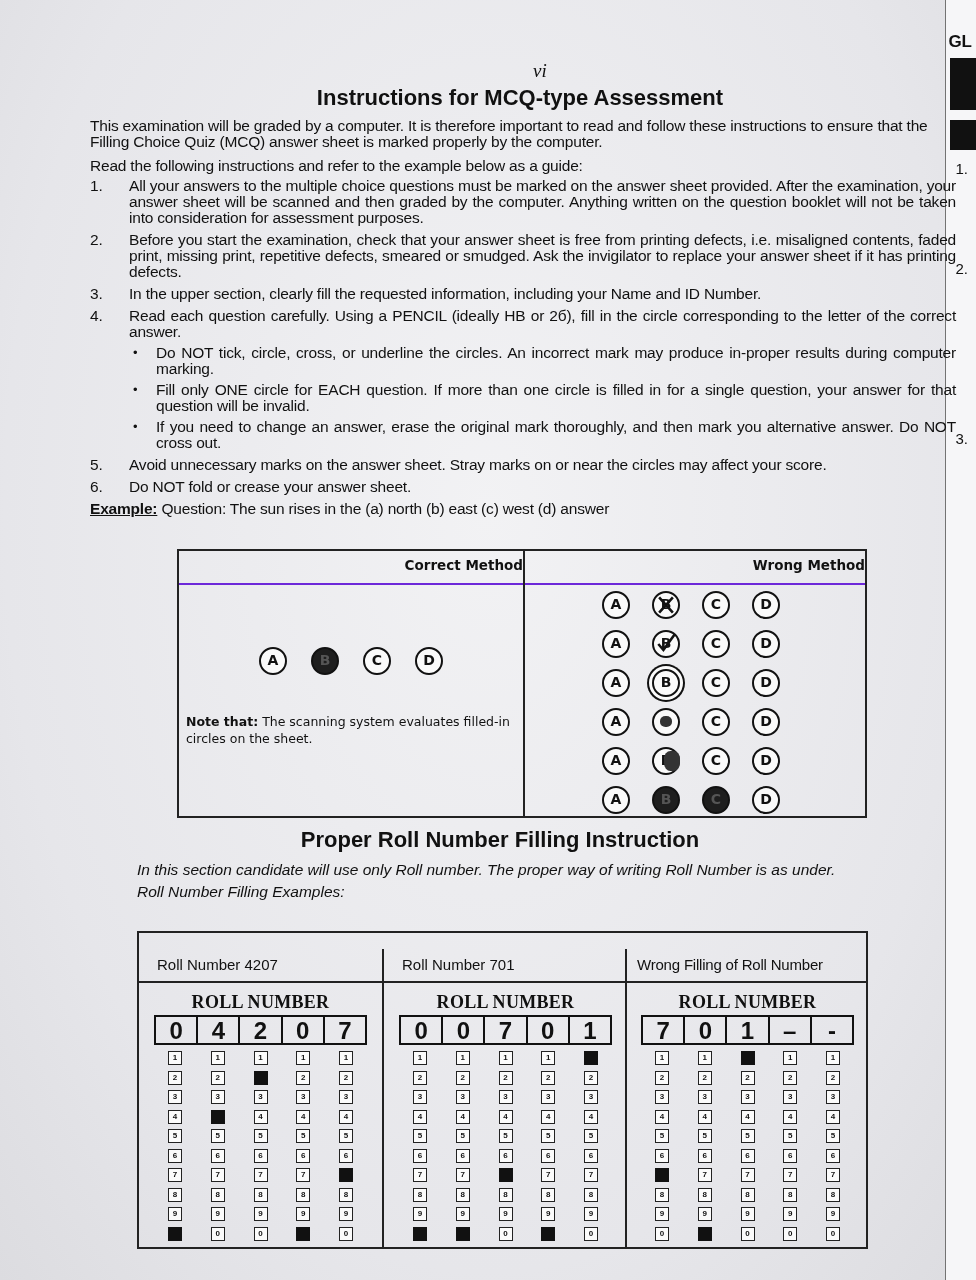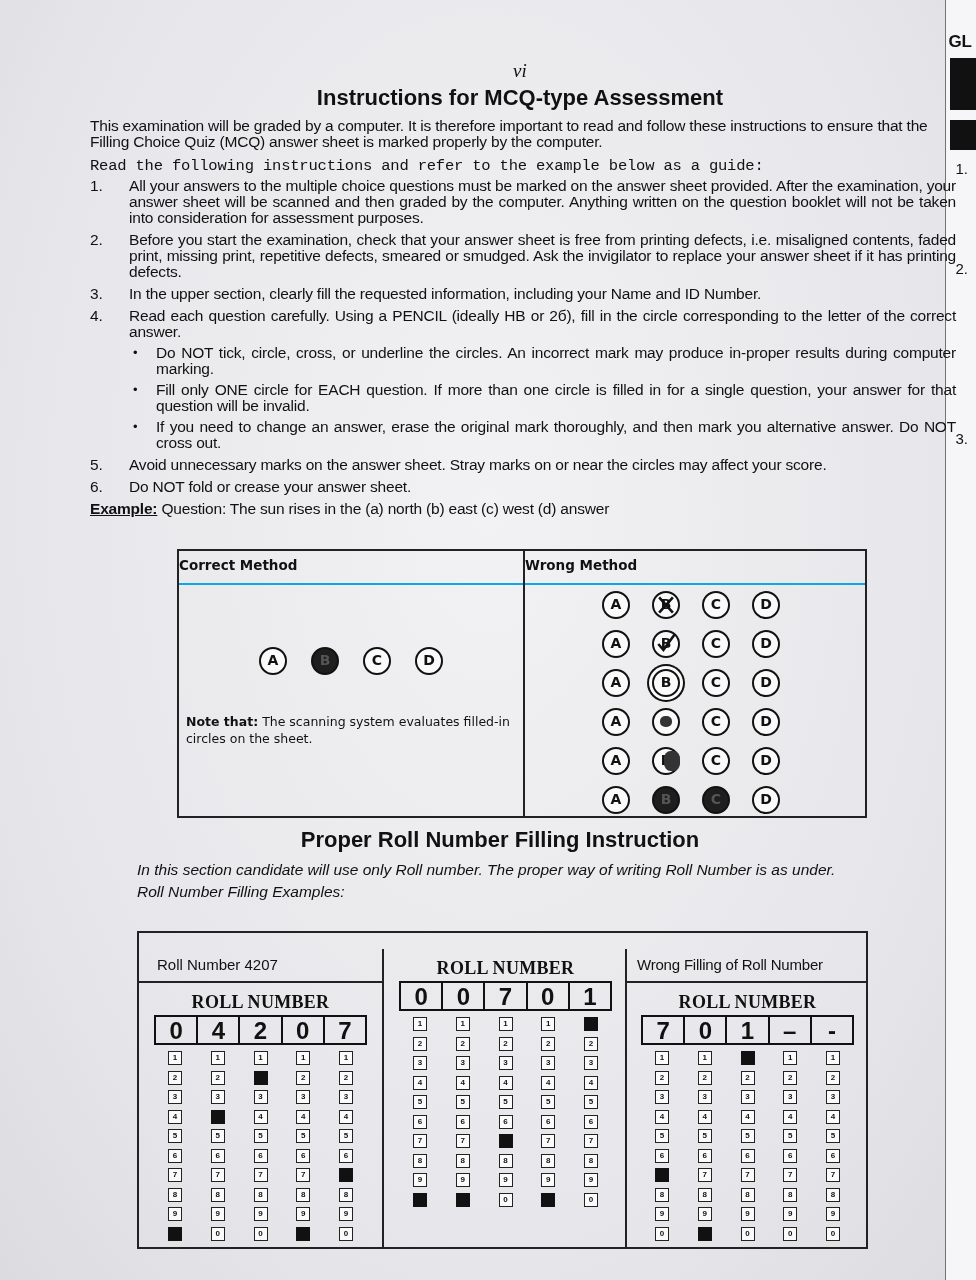--- a/index.html
+++ b/index.html
@@ -7,39 +7,39 @@
     width:976px; height:1280px; overflow:hidden; position:relative;
     background:#e9e9ec;
     font-family:"Liberation Sans", sans-serif; color:#111;
   }
   .page-bg { position:absolute; inset:0; background:radial-gradient(ellipse at 50% 40%, #f2f2f4 0%, #e6e6ea 70%, #dcdce0 100%); }
   .right-edge { position:absolute; right:0; top:0; width:30px; height:1280px; background:#f6f6f8; border-left:1px solid #737373; }
   .gl { position:absolute; right:4px; top:32px; font-weight:bold; font-size:17px; }
   .edge-bar { position:absolute; right:0; width:26px; background:#111; }
   .edge-num { position:absolute; right:8px; font-size:15px; }
 
-  .pagenum { position:absolute; left:513px; top:60px; font-family:"Liberation Serif", serif; font-style:italic; font-size:19px; }
+  .pagenum { position:absolute; left:533px; top:60px; font-family:"Liberation Serif", serif; font-style:italic; font-size:19px; }
   h1 { position:absolute; left:0; width:1040px; top:85px; margin:0; text-align:center; font-size:22px; font-weight:bold; }
   .intro { position:absolute; left:90px; top:118px; width:866px; font-size:15.5px; line-height:16px; letter-spacing:-0.2px; }
   .intro p { margin:0; }
-  .read { margin-top:8px !important;font-family:Liberation Mono, monospace; }
+  .read { margin-top:8px !important; }
   ol { margin:4px 0 0 0; padding:0; list-style:none; }
   li.step { position:relative; padding-left:39px; margin-bottom:6px; text-align:justify; }
   li.step .n { position:absolute; left:0; top:0; }
   ul.sub { list-style:none; padding:0; margin:5px 0 0 0; }
   ul.sub li { position:relative; padding-left:27px; margin-bottom:5px; }
   ul.sub li::before { content:"•"; position:absolute; left:4px; font-size:13px; }
   .example { margin-top:4px !important; }
   .example b { text-decoration:underline; }
 
   .method-table { position:absolute; left:177px; top:549px; width:690px; height:269px; border:2px solid #222; box-sizing:border-box; }
   .mt-col { position:absolute; top:0; bottom:0; }
   .mt-left { left:0; width:344px; border-right:2px solid #222; }
   .mt-right { left:346px; right:0;border-radius:8px; }
-  .mt-head { height:32px; border-bottom:2px solid #0ea5e9; text-align:left; line-height:28px; font-family:"DejaVu Sans", sans-serif; font-weight:bold; font-size:13.5px; }
+  .mt-head { height:32px; border-bottom:2px solid #6d28d9; text-align:right; line-height:28px; font-family:"DejaVu Sans", sans-serif; font-weight:bold; font-size:13.5px; }
   .bubble { display:inline-block; width:28px; height:28px; border:2.5px solid #111; border-radius:50%; box-sizing:border-box; text-align:center; line-height:23px; font-family:"DejaVu Sans", sans-serif; font-weight:bold; font-size:14px; background:#fafafa; position:relative; }
   .bubble.filled { background:#1e1e1e; color:#555; }
   .correct-row { position:absolute; top:96px; left:80px; display:flex; gap:24px; }
   .note { position:absolute; left:7px; top:162px; width:330px; font-family:"DejaVu Sans", sans-serif; font-size:12.5px; line-height:17px; }
   .wrong-rows { position:absolute; left:77px; top:34px; }
   .wrow { display:flex; gap:22px; height:39px; align-items:center; }
   .mark { position:absolute; left:0; top:0; width:100%; height:100%; }
   .bubble.dbl { box-shadow:0 0 0 3px #fafafa, 0 0 0 5px #111; }
   .blob { position:absolute; left:6px; top:6px; width:12px; height:11px; border-radius:45%; background:#333; }
   .smudge { position:absolute; left:10px; top:2px; width:16px; height:20px; border-radius:40%; background:#333; }
@@ -236,20 +236,21 @@
           <div class="cell">5</div>
           <div class="cell">6</div>
           <div class="cell on"></div>
           <div class="cell">8</div>
           <div class="cell">9</div>
           <div class="cell">0</div>
         </div>
       </div>
     </div>
   <div class="rt-col c2" style="left:243px">
+    <div class="rt-head">Roll Number 701</div>
   <div class="rn-title">ROLL NUMBER</div>
       <div class="digits">
         <span>0</span>
         <span>0</span>
         <span>7</span>
         <span>0</span>
         <span>1</span>
       </div>
       <div class="grid">
         <div class="gcol">

